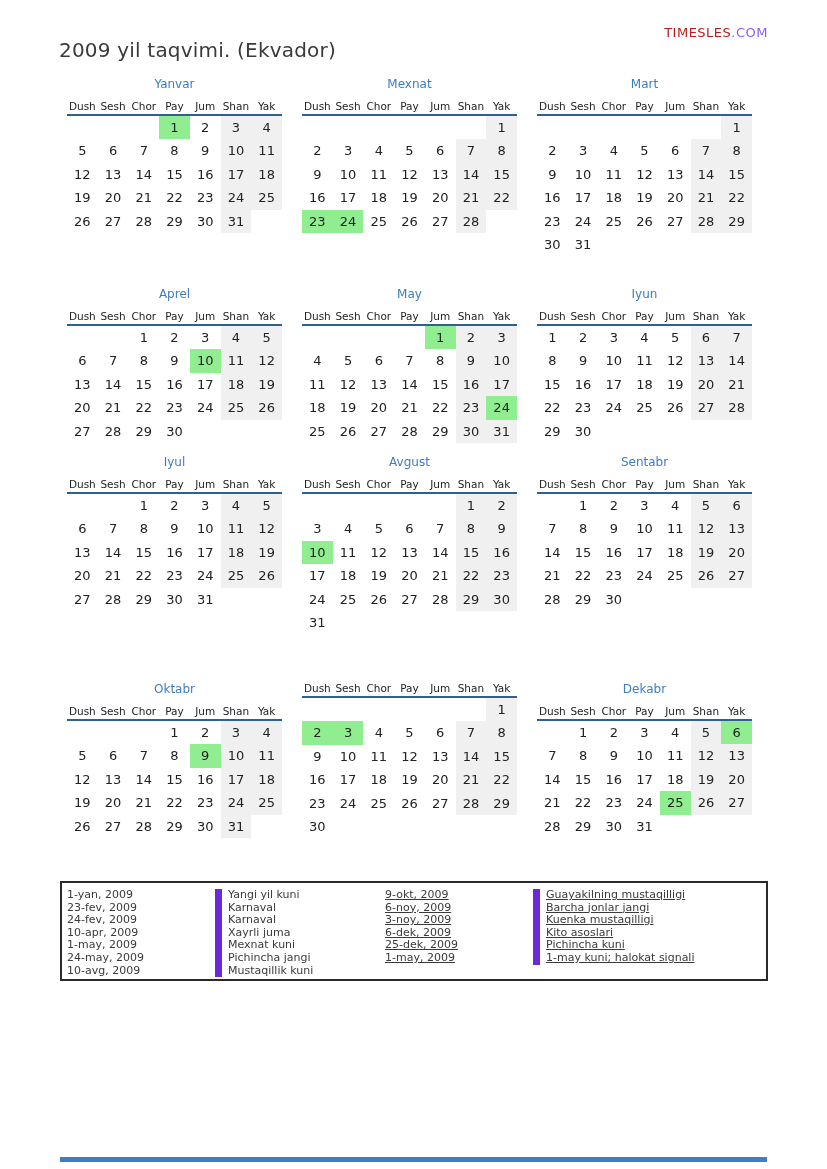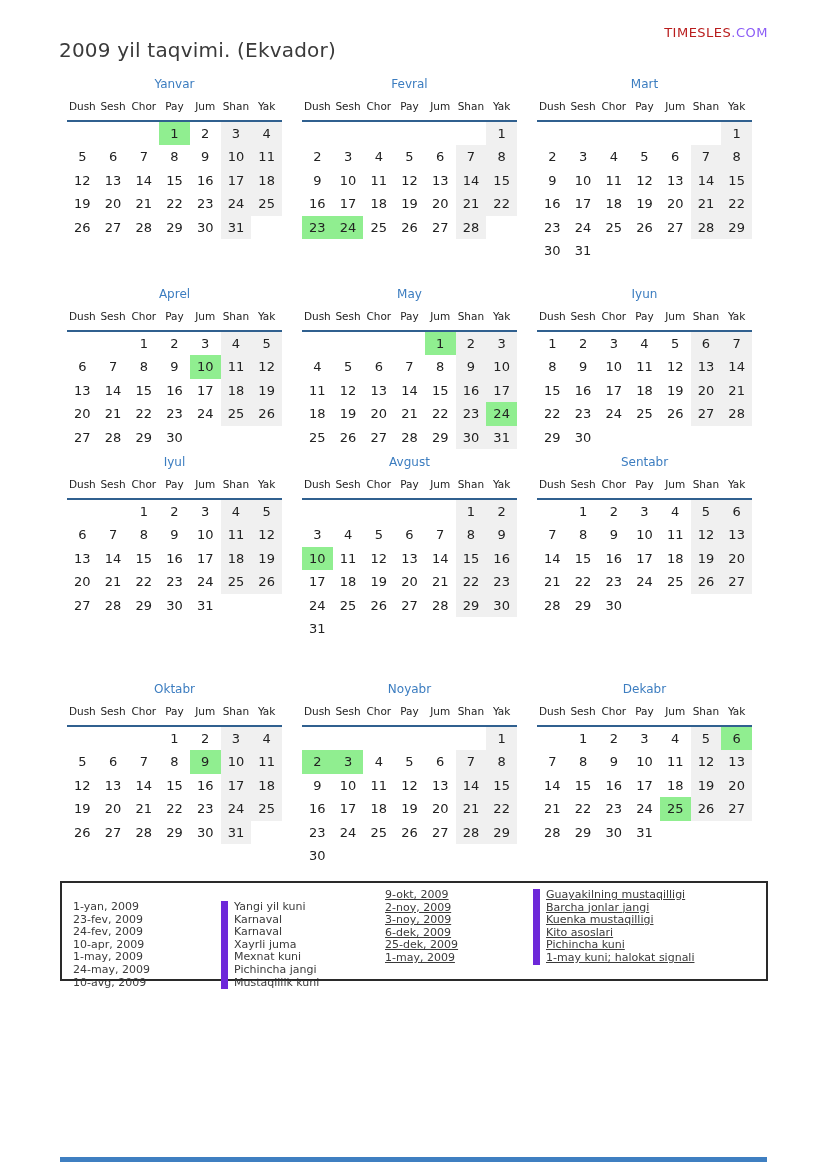--- a/index.html
+++ b/index.html
@@ -9,30 +9,30 @@
   .header-title{position:absolute;left:59px;top:18px;font-size:20px;color:#3a3a3a;letter-spacing:.2px;margin-top:20px;}
   .brand{position:absolute;right:59px;top:25px;font-size:13px;letter-spacing:.5px;text-decoration:none;}
   .brand .b1{color:#b91c1c;}
   .brand .b2{color:#8b5cf6;text-align:right;}
 
   .months-row{position:absolute;left:67px;width:685px;display:grid;grid-template-columns:repeat(3,215px);column-gap:20px;}
   #mr1{top:76px}#mr2{top:286px}#mr3{top:454px}#mr4{top:681px}
 
   .month{width:215px;}
   .mtitle{height:23px;text-align:center;color:#3c7dc0;font-size:12px;line-height:17px;}
-  .wdays{display:grid;grid-template-columns:repeat(7,1fr);border-bottom:2px solid #30608f;padding-bottom:7px;}
+  .wdays{display:grid;grid-template-columns:repeat(7,1fr);border-bottom:2px solid #30608f;padding-bottom:1px;}
   .wd{font-size:10.5px;color:#222;text-align:center;line-height:14px;}
   .days{display:grid;grid-template-columns:repeat(7,1fr);grid-auto-rows:23.4px;}
   .dc{font-size:13px;color:#222;text-align:center;line-height:23.4px;}
   .we{background:#f0f0f0;}
   .hl{background:#90ee90;}
 
   #legend{position:absolute;left:60px;top:881px;width:704px;height:96px;border:2px solid #2a2a2a;background:#fff;}
   .lcol{position:absolute;top:6px;display:grid;grid-template-columns:148px auto;font-size:11px;color:#3a3a3a;line-height:12.6px;}
-  #lcol-left{left:11px;width:300px;margin-top:12px;}
+  #lcol-left{left:5px;width:300px;}
   #lcol-right{left:323px;width:372px;text-decoration:underline;}
   .lname{border-left:7px solid #6d28d9;padding-left:6px;}
 
   #fbar{position:absolute;left:60px;top:1157px;width:707px;height:5px;background:#3f7fc1;}
 </style>
 </head>
 <body>
 
 <div id="page">
 
@@ -84,21 +84,21 @@
           <span class="dc">26</span>
           <span class="dc">27</span>
           <span class="dc">28</span>
           <span class="dc">29</span>
           <span class="dc">30</span>
           <span class="dc we">31</span>
           <span class="dc"></span>
         </div>
       </div>
       <div class="month">
-        <div class="mtitle">Fevral</div>
+        <div class="mtitle">Mexnat</div>
         <div class="wdays">
           <span class="wd">Dush</span>
           <span class="wd">Sesh</span>
           <span class="wd">Chor</span>
           <span class="wd">Pay</span>
           <span class="wd">Jum</span>
           <span class="wd">Shan</span>
           <span class="wd">Yak</span>
         </div>
         <div class="days">
@@ -545,21 +545,20 @@
           <span class="dc">26</span>
           <span class="dc">27</span>
           <span class="dc">28</span>
           <span class="dc">29</span>
           <span class="dc">30</span>
           <span class="dc we">31</span>
           <span class="dc"></span>
         </div>
       </div>
       <div class="month">
-        <div class="mtitle">Noyabr</div>
         <div class="wdays">
           <span class="wd">Dush</span>
           <span class="wd">Sesh</span>
           <span class="wd">Chor</span>
           <span class="wd">Pay</span>
           <span class="wd">Jum</span>
           <span class="wd">Shan</span>
           <span class="wd">Yak</span>
         </div>
         <div class="days">
@@ -671,21 +670,21 @@
         <div class="ldate">1-may, 2009</div>
         <div class="lname">Mexnat kuni</div>
         <div class="ldate">24-may, 2009</div>
         <div class="lname">Pichincha jangi</div>
         <div class="ldate">10-avg, 2009</div>
         <div class="lname">Mustaqillik kuni</div>
       </div>
     <div class="lcol" id="lcol-right">
         <div class="ldate">9-okt, 2009</div>
         <div class="lname">Guayakilning mustaqilligi</div>
-        <div class="ldate">2-noy, 2009</div>
+        <div class="ldate">6-noy, 2009</div>
         <div class="lname">Barcha jonlar jangi</div>
         <div class="ldate">3-noy, 2009</div>
         <div class="lname">Kuenka mustaqilligi</div>
         <div class="ldate">6-dek, 2009</div>
         <div class="lname">Kito asoslari</div>
         <div class="ldate">25-dek, 2009</div>
         <div class="lname">Pichincha kuni</div>
         <div class="ldate">1-may, 2009</div>
         <div class="lname">1-may kuni; halokat signali</div>
       </div>

